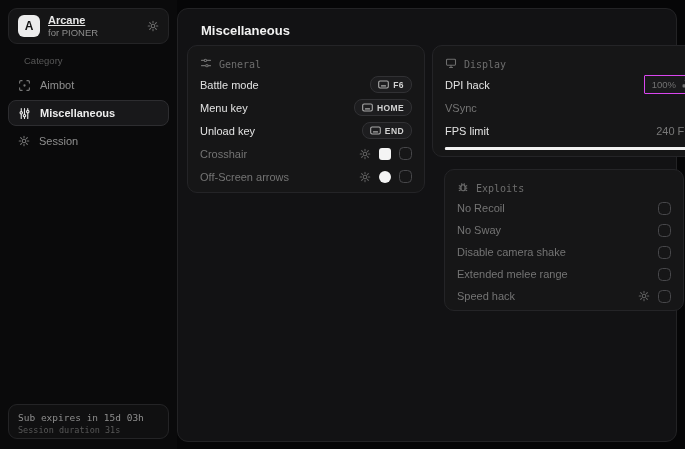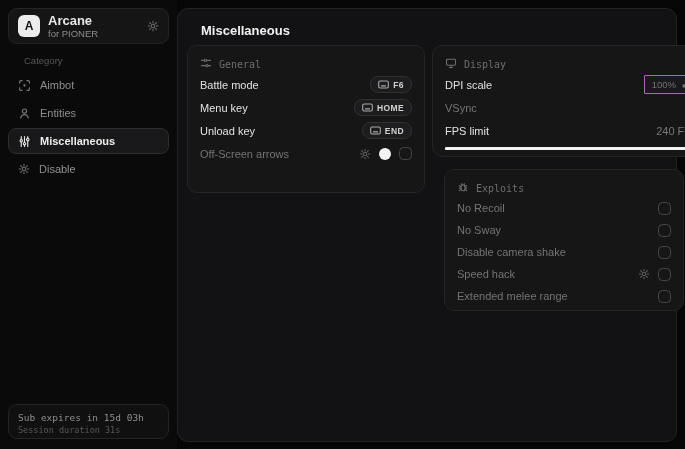--- a/index.html
+++ b/index.html
@@ -6,21 +6,21 @@
   .stage{position:relative;width:685px;height:449px;background:#060607;overflow:hidden;
          font-family:"Liberation Sans",sans-serif;-webkit-font-smoothing:antialiased;}
   
   .sidebar{position:absolute;left:0;top:0;width:177px;height:449px;background:#0a0a0b;}
   .sidebar-header{position:absolute;left:8px;top:8px;width:161px;height:36px;background:#151516;
     border:1px solid #242426;border-radius:9px;display:flex;align-items:center;gap:8px;
     padding:0 9px;box-sizing:border-box;}
   .logo{width:22px;height:22px;background:#ececec;border-radius:6px;color:#141414;font-weight:700;
     font-size:12px;display:flex;align-items:center;justify-content:center;flex:0 0 auto;}
   .app-text{display:flex;flex-direction:column;line-height:1.2;}
-  .app-name{font-size:13px;font-weight:700;color:#e8e8e8;}
+  .app-name{font-size:11px;font-weight:700;color:#e8e8e8;text-decoration:underline;}
   .app-sub{font-size:9.5px;color:#8d8d8d;}
   .header-gear{margin-left:auto;color:#6f6f6f;display:flex;}
   .category-label{position:absolute;left:12px;top:55px;font-size:9.5px;color:#585858;margin-left:12px;}
   .nav{position:absolute;left:8px;top:72px;width:161px;}
   .nav-item{height:26px;display:flex;align-items:center;gap:9px;padding:0 9px;margin-bottom:2px;
     border-radius:8px;border:1px solid transparent;color:#8f8f8f;font-size:11px;cursor:default;box-sizing:border-box;}
   .nav-item .nicon{display:flex;color:#767676;}
   .nav-item.selected{background:#18181a;border-color:#2d2d30;color:#ededed;font-weight:700;}
   .nav-item.selected .nicon{color:#e8e8e8;}
   .sidebar-footer{position:absolute;left:8px;top:404px;width:161px;height:35px;border:1px solid #242426;
@@ -84,48 +84,39 @@
     <div class="nav" id="nav">
         <div class="nav-item">
           <span class="nicon">
             <svg width="13" height="13" viewBox="0 0 16 16" fill="none" stroke="currentColor" stroke-width="1.4" stroke-linecap="round" stroke-linejoin="round">
               <path d="M2 5V3.5A1.5 1.5 0 0 1 3.5 2H5M11 2h1.5A1.5 1.5 0 0 1 14 3.5V5M14 11v1.5a1.5 1.5 0 0 1-1.5 1.5H11M5 14H3.5A1.5 1.5 0 0 1 2 12.5V11"></path>
               <circle cx="8" cy="8" r="1.4" fill="currentColor" stroke="none"></circle>
             </svg>
           </span>
           <span>Aimbot</span>
         </div>
-        <div class="nav-item">
-          <span class="nicon">
-            <svg width="13" height="13" viewBox="0 0 16 16" fill="none" stroke="currentColor" stroke-width="1.4" stroke-linecap="round" stroke-linejoin="round">
-              <circle cx="8" cy="5" r="2.6"></circle>
-              <path d="M3.2 13.5c.8-2.8 2.4-4.2 4.8-4.2s4 1.4 4.8 4.2"></path>
-            </svg>
-          </span>
-          <span>Entities</span>
-        </div>
         <div class="nav-item selected">
           <span class="nicon">
             <svg width="13" height="13" viewBox="0 0 16 16" fill="none" stroke="currentColor" stroke-width="1.4" stroke-linecap="round" stroke-linejoin="round">
               <path d="M4 2v3.5M4 9v5M8 2v7M8 12.5V14M12 2v2M12 7.5V14"></path>
               <circle cx="4" cy="7.2" r="1.5"></circle>
               <circle cx="8" cy="10.7" r="1.5"></circle>
               <circle cx="12" cy="5.7" r="1.5"></circle>
             </svg>
           </span>
           <span>Miscellaneous</span>
         </div>
         <div class="nav-item">
           <span class="nicon">
             <svg width="12" height="12" viewBox="0 0 16 16" fill="none" stroke="currentColor" stroke-width="1.4" stroke-linecap="round" stroke-linejoin="round">
               <circle cx="8" cy="8" r="2.4"></circle>
               <path d="M8 1.6v2M8 12.4v2M1.6 8h2M12.4 8h2M3.5 3.5l1.4 1.4M11.1 11.1l1.4 1.4M12.5 3.5l-1.4 1.4M4.9 11.1l-1.4 1.4"></path>
             </svg>
           </span>
-          <span>Disable</span>
+          <span>Session</span>
         </div>
       </div>
     <div class="sidebar-footer">
       <span class="footer-line1">Sub expires in 15d 03h</span>
       <span class="footer-line2">Session duration 31s</span>
     </div>
   </div>
 
   <div class="main">
     <div class="main-title">Miscellaneous</div>
@@ -176,20 +167,33 @@
                   <svg width="11" height="9" viewBox="0 0 16 12" fill="none" stroke="currentColor" stroke-width="1.6" stroke-linecap="round">
                     <rect x="1" y="1" width="14" height="10" rx="2"></rect>
                     <path d="M5 8h6"></path>
                   </svg>
                 </span>
                 <span>END</span>
               </span>
             </span>
           </div>
           <div class="row ">
+            <span class="row-label lbl-dim">Crosshair</span>
+            <span class="controls">
+              <span class="gear-btn">
+                <svg width="12" height="12" viewBox="0 0 16 16" fill="none" stroke="currentColor" stroke-width="1.4" stroke-linecap="round" stroke-linejoin="round">
+                  <circle cx="8" cy="8" r="2.4"></circle>
+                  <path d="M8 1.6v2M8 12.4v2M1.6 8h2M12.4 8h2M3.5 3.5l1.4 1.4M11.1 11.1l1.4 1.4M12.5 3.5l-1.4 1.4M4.9 11.1l-1.4 1.4"></path>
+                </svg>
+              </span>
+              <span class="swatch square"></span>
+              <span class="checkbox"></span>
+            </span>
+          </div>
+          <div class="row ">
             <span class="row-label lbl-dim">Off-Screen arrows</span>
             <span class="controls">
               <span class="gear-btn">
                 <svg width="12" height="12" viewBox="0 0 16 16" fill="none" stroke="currentColor" stroke-width="1.4" stroke-linecap="round" stroke-linejoin="round">
                   <circle cx="8" cy="8" r="2.4"></circle>
                   <path d="M8 1.6v2M8 12.4v2M1.6 8h2M12.4 8h2M3.5 3.5l1.4 1.4M11.1 11.1l1.4 1.4M12.5 3.5l-1.4 1.4M4.9 11.1l-1.4 1.4"></path>
                 </svg>
               </span>
               <span class="swatch circle"></span>
               <span class="checkbox"></span>
@@ -200,21 +204,21 @@
 
     <div class="panel panel-display">
       <div class="panel-header">
         <span class="phicon" id="display-icon"><svg width="12" height="12" viewBox="0 0 16 16" fill="none" stroke="currentColor" stroke-width="1.4" stroke-linecap="round" stroke-linejoin="round">
               <rect x="2" y="3" width="12" height="8" rx="1.2"></rect>
               <path d="M6 14h4M8 11v3"></path>
             </svg></span>
         <span>Display</span>
       </div>
       <div class="row">
-        <span class="row-label lbl-bright">DPI scale</span>
+        <span class="row-label lbl-bright">DPI hack</span>
         <span class="dpi-button">
           <span>100%</span>
           <span id="dpi-icon"><svg width="10" height="10" viewBox="0 0 16 16" fill="none" stroke="currentColor" stroke-width="1.4" stroke-linecap="round" stroke-linejoin="round">
                 <path d="M6.5 2.5H13a.5.5 0 0 1 .5.5v6.5"></path>
                 <rect x="2.5" y="8.5" width="5" height="5" fill="currentColor" stroke="none" rx="1"></rect>
               </svg></span>
         </span>
       </div>
       <div class="row">
         <span class="row-label lbl-dim">VSync</span>
@@ -251,33 +255,33 @@
               <span class="checkbox"></span>
             </span>
           </div>
           <div class="row row-x">
             <span class="row-label lbl-dim">Disable camera shake</span>
             <span class="controls">
               <span class="checkbox"></span>
             </span>
           </div>
           <div class="row row-x">
+            <span class="row-label lbl-dim">Extended melee range</span>
+            <span class="controls">
+              <span class="checkbox"></span>
+            </span>
+          </div>
+          <div class="row row-x">
             <span class="row-label lbl-dim">Speed hack</span>
             <span class="controls">
               <span class="gear-btn">
                 <svg width="12" height="12" viewBox="0 0 16 16" fill="none" stroke="currentColor" stroke-width="1.4" stroke-linecap="round" stroke-linejoin="round">
                   <circle cx="8" cy="8" r="2.4"></circle>
                   <path d="M8 1.6v2M8 12.4v2M1.6 8h2M12.4 8h2M3.5 3.5l1.4 1.4M11.1 11.1l1.4 1.4M12.5 3.5l-1.4 1.4M4.9 11.1l-1.4 1.4"></path>
                 </svg>
               </span>
               <span class="checkbox"></span>
             </span>
           </div>
-          <div class="row row-x">
-            <span class="row-label lbl-dim">Extended melee range</span>
-            <span class="controls">
-              <span class="checkbox"></span>
-            </span>
-          </div>
         </div>
     </div>
   </div>
 </div>
 
 </body></html>

